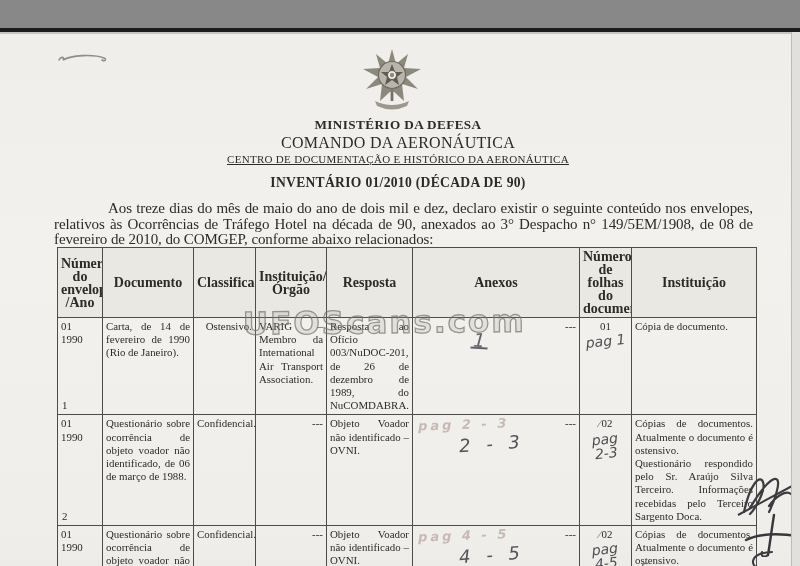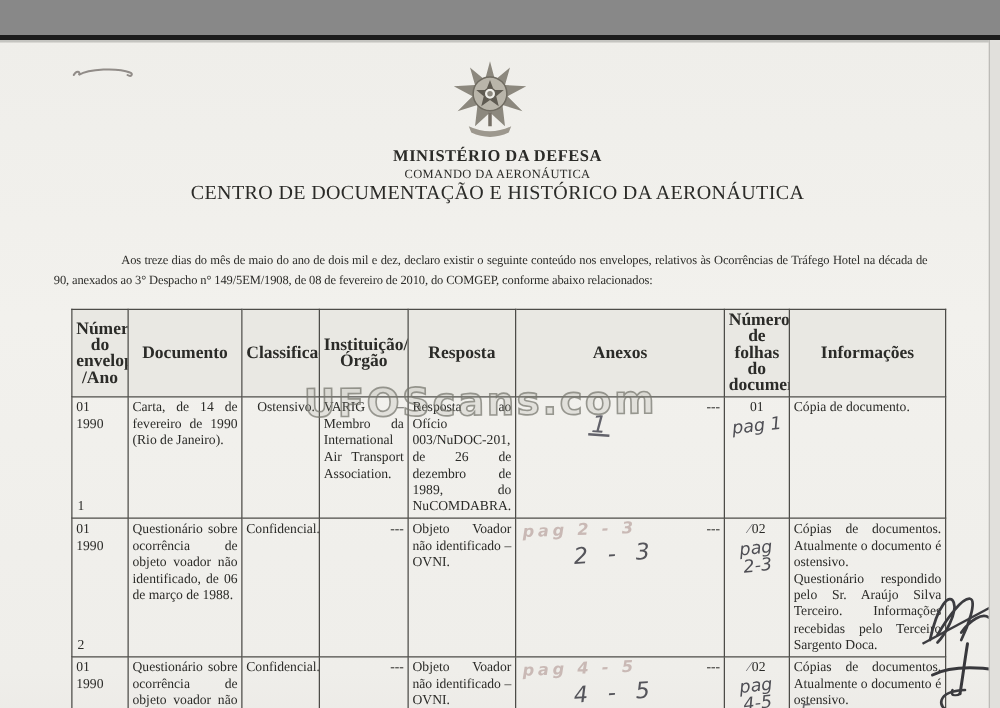--- a/index.html
+++ b/index.html
@@ -8,25 +8,25 @@
     background:linear-gradient(180deg,#efeeea 0%,#f2f1ed 40%,#efeeea 90%,#ebe9e5 100%);
     font-family:"Liberation Serif", serif;color:#2b2b28;margin-top:28px;
   }
   .top-edge{position:absolute;top:0;left:0;width:800px;height:4px;background:#1c1c1c;}
   .top-edge-shadow{position:absolute;top:4px;left:0;width:800px;height:2px;background:#9a9a96;opacity:.5;}
   .right-edge{position:absolute;top:4px;right:0;width:8px;height:562px;background:#e1e0dc;border-left:1px solid #bdbcb8;}
   .bottom-edge{position:absolute;top:557px;left:0;width:800px;height:9px;background:#eae8e4;border-top:1px solid #c6c5c1;}
 
   .org-block{position:absolute;top:89px;left:0;width:796px;text-align:center;}
   .org-l1{font-weight:bold;font-size:13.2px;letter-spacing:.4px;}
-  .org-l2{font-size:10px;letter-spacing:.3px;margin-top:1px;}
-  .org-l3{font-size:16px;letter-spacing:.3px;margin-top:1px;}
+  .org-l2{font-size:16px;letter-spacing:.3px;margin-top:1px;}
+  .org-l3{font-size:11px;letter-spacing:.3px;margin-top:1px;text-decoration:underline;}
   .doc-title{position:absolute;top:147px;left:0;width:796px;text-align:center;font-weight:bold;font-size:13.6px;letter-spacing:.3px;}
 
-  .intro{position:absolute;top:173px;left:43px;width:699px;font-size:10px;line-height:15.5px;
+  .intro{position:absolute;top:173px;left:54px;width:699px;font-size:15px;line-height:15.5px;
     text-align:justify;text-indent:54px;letter-spacing:-.1px;}
 
   table.inv{position:absolute;top:219px;left:57px;width:699px;border-collapse:collapse;table-layout:fixed;
     font-size:10.9px;line-height:13.2px;}
   table.inv td,table.inv th{border:1px solid #4d4c48;vertical-align:top;padding:2px 3px;overflow:hidden;}
   table.inv th{background:#e9e8e3;font-weight:bold;font-size:14px;text-align:center;vertical-align:middle;white-space:pre-line;line-height:13px;}
   .pre{white-space:pre-line;}
   .just{text-align:justify;}
   .ctr{text-align:right;}
   td.rel{position:relative;}
@@ -72,20 +72,21 @@
     <rect x="30.6" y="42" width="2.8" height="11" fill="#756f66"></rect>
     <path d="M15 53 Q32 61 49 53 L47 58 Q32 65 17 58 Z" fill="#9d988e"></path>
   </svg>
 
   <div class="org-block">
     <div class="org-l1">MINISTÉRIO DA DEFESA</div>
     <div class="org-l2">COMANDO DA AERONÁUTICA</div>
     <div class="org-l3">CENTRO DE DOCUMENTAÇÃO E HISTÓRICO DA AERONÁUTICA</div>
   </div>
 
+  <div class="doc-title">INVENTÁRIO 01/2010 (DÉCADA DE 90)</div>
 
   <div class="intro">Aos treze dias do mês de maio do ano de dois mil e dez, declaro existir o seguinte conteúdo nos envelopes, relativos às Ocorrências de Tráfego Hotel na década de 90, anexados ao 3° Despacho n° 149/5EM/1908, de 08 de fevereiro de 2010, do COMGEP, conforme abaixo relacionados:</div>
 
   <table class="inv">
     <colgroup>
       <col style="width:45px">
         <col style="width:91px">
         <col style="width:62px">
         <col style="width:71px">
       <col style="width:86px">
@@ -101,21 +102,21 @@
 /Ano</th>
       <th>Documento</th>
       <th>Classificação</th>
       <th>Instituição/
 Órgão</th>
       <th>Resposta</th>
       <th>Anexos</th>
       <th>Número de
 folhas do
 documento</th>
-      <th>Informações</th>
+      <th>Instituição</th>
     </tr>
 
     <tr style="height:69px">
       <td class="rel">
         <span class="pre">01
 1990</span>
         <span class="seq">1</span>
       </td>
       <td class="just">Carta, de 14 de fevereiro de 1990 (Rio de Janeiro).</td>
       <td class="ctr">Ostensivo.</td>

